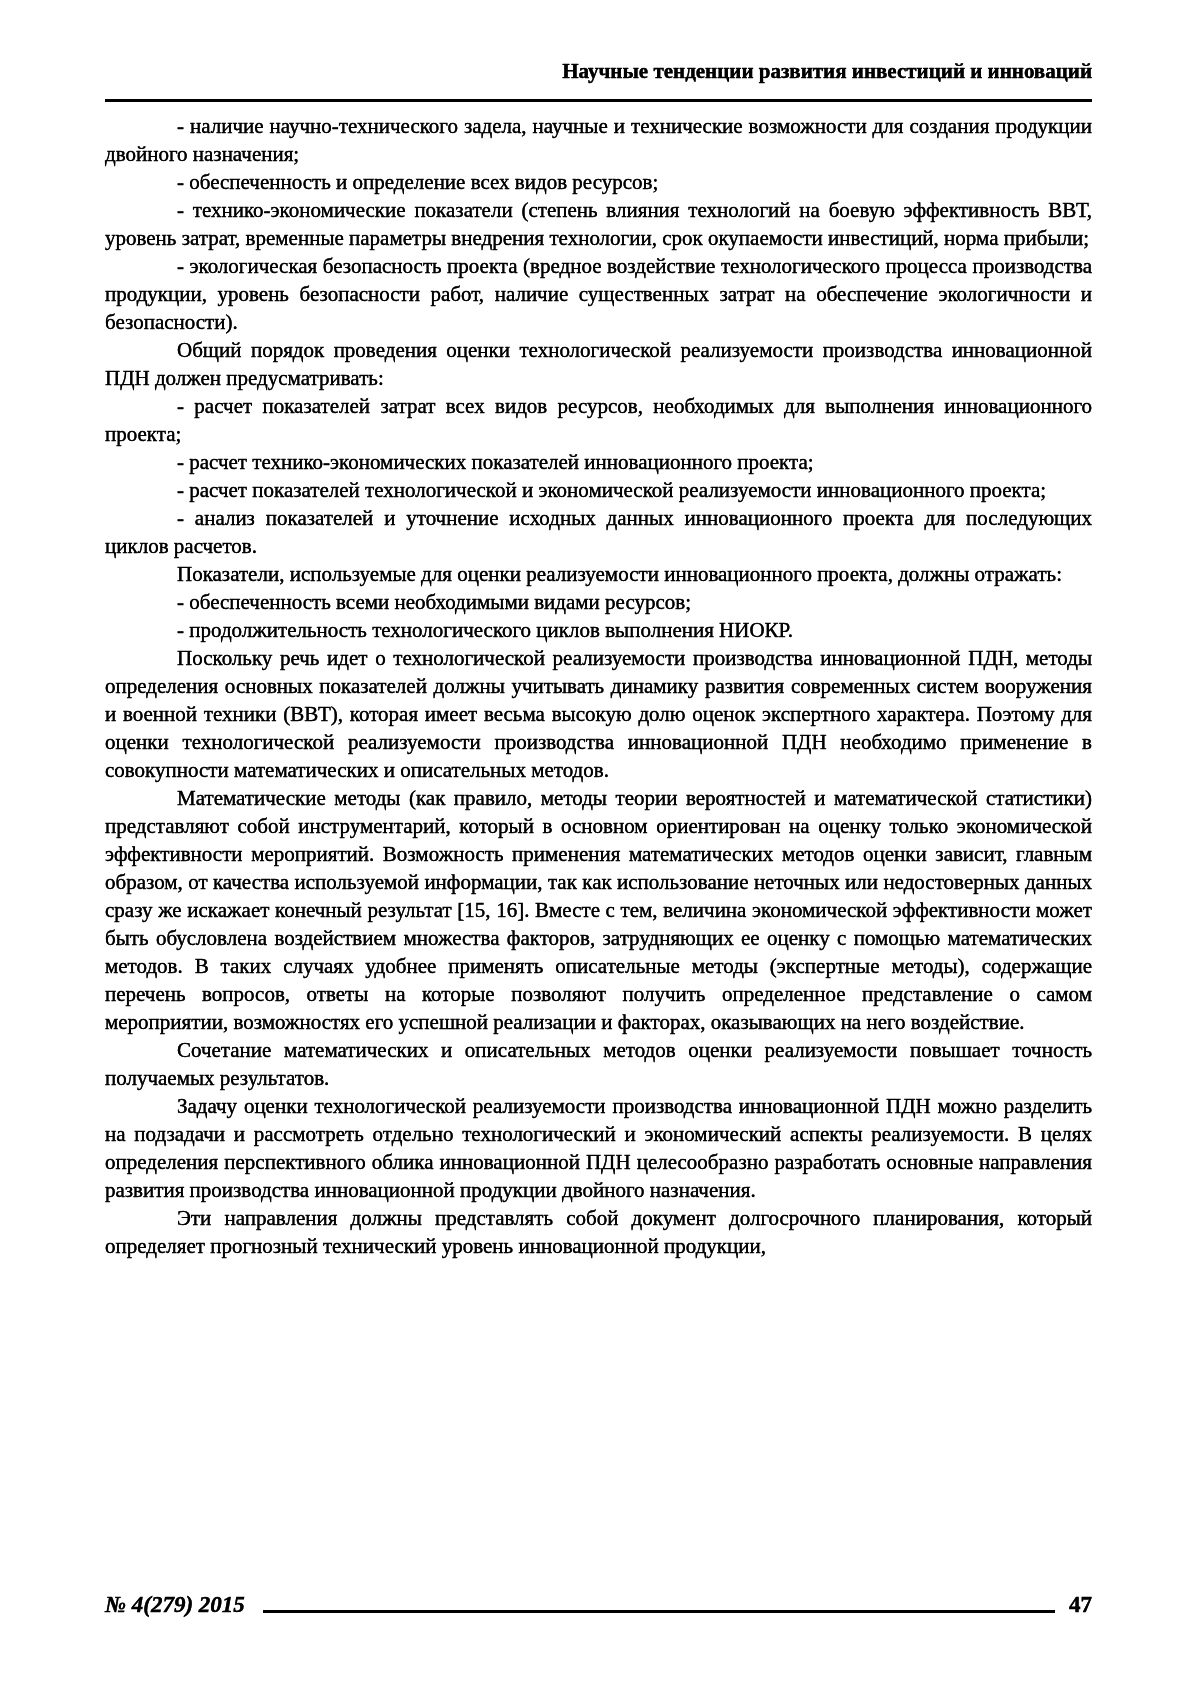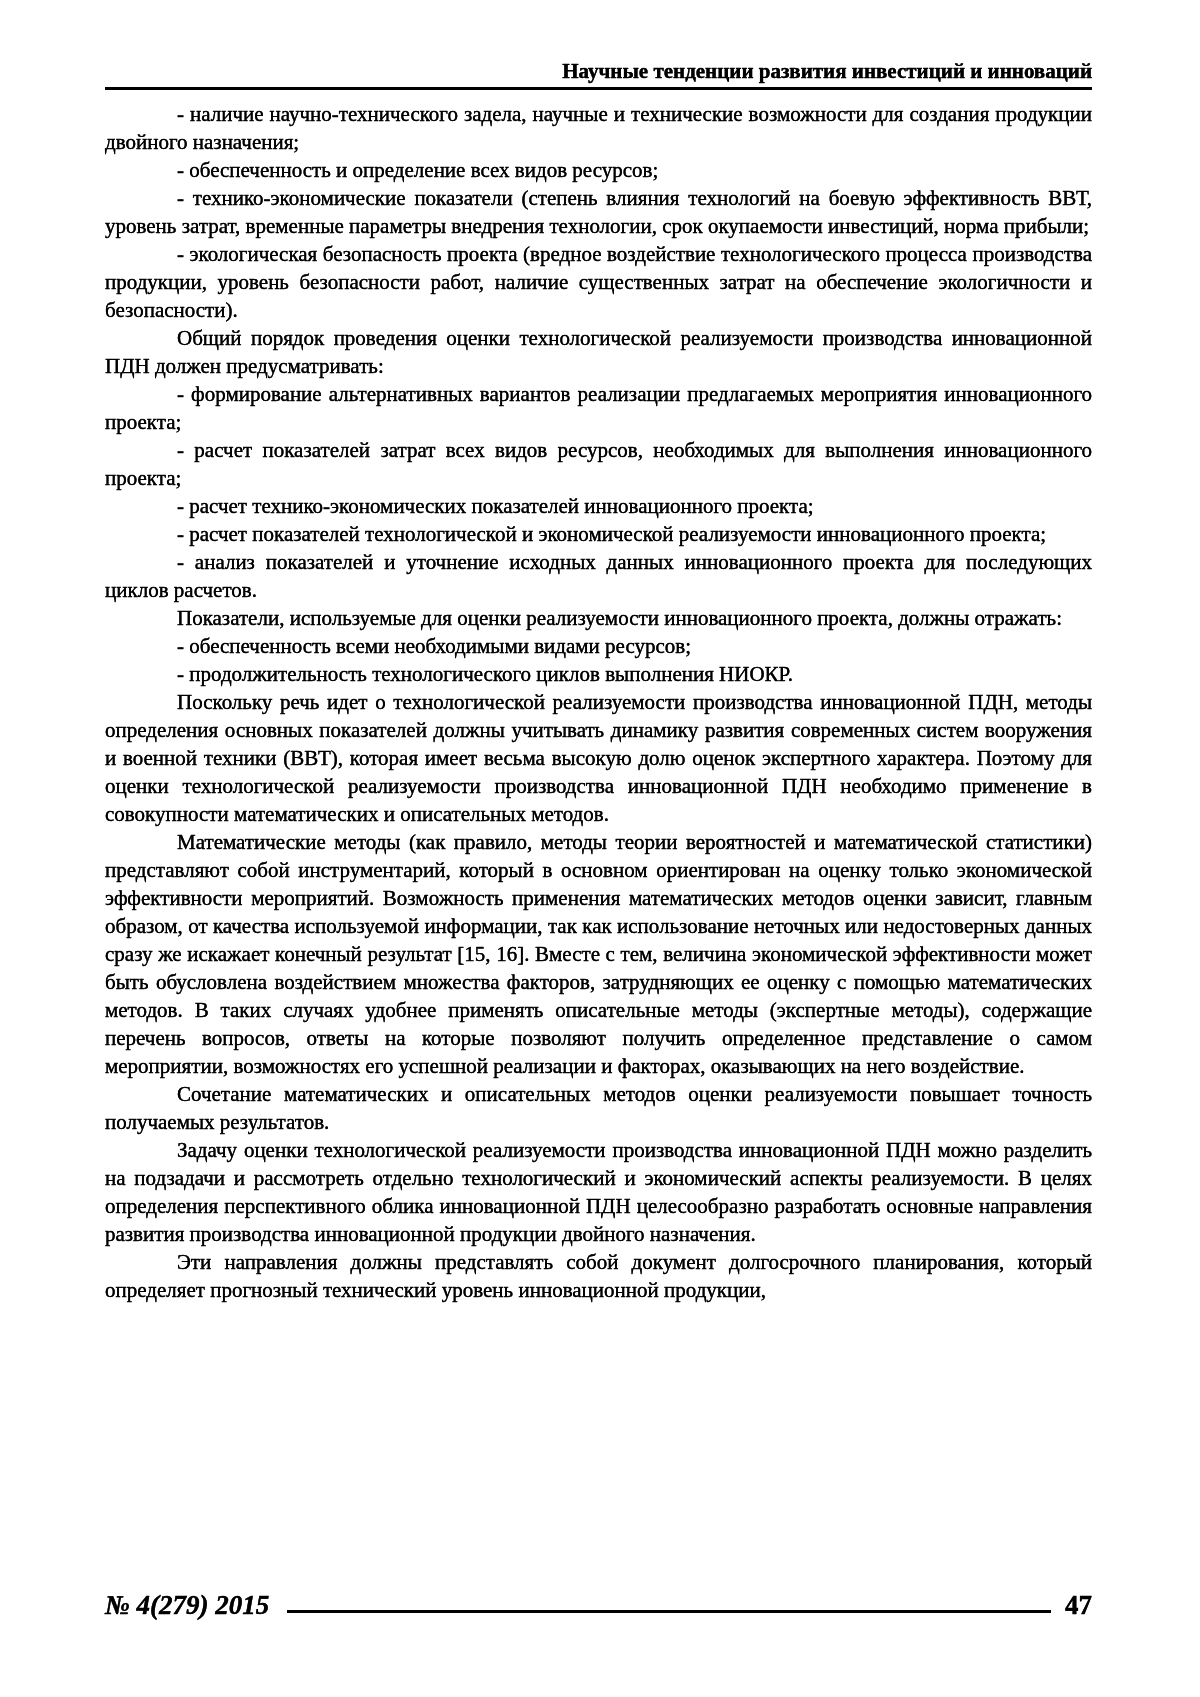--- a/index.html
+++ b/index.html
@@ -24,50 +24,50 @@
   
   .doc-header {
     position: absolute;
     left: 105px;
     width: 987px;
     top: 58px;
     text-align: right;
     font-size: 21px;
     font-weight: bold;
     line-height: 26px;
-    padding-bottom: 3px;
+    padding-bottom: 15px;
     border-bottom: 3px solid #000;
   }
   .doc-header .head-title {
     text-decoration: none;
   }
   
   .doc-body {
     position: absolute;
     left: 105px;
     width: 987px;
-    top: 100px;
+    top: 112px;
     font-size: 21px;
     line-height: 28px;
     text-align: justify;
   }
   .doc-body p {
     margin: 0;
     padding: 0;
     text-indent: 72px;
   }
   
   .doc-footer {
     position: absolute;
     left: 105px;
     width: 987px;
     top: 1592px;
     display: flex;
     align-items: flex-end;
-    font-size: 27px;
+    font-size: 23px;
     line-height: 26px;
   }
   .footer-issue {
     font-weight: bold;
     font-style: italic;
     white-space: nowrap;
   }
   .footer-rule {
     flex: 1 1 auto;
     height: 0;
@@ -87,21 +87,20 @@
   <div class="doc-header ink">
     <span class="head-title">Научные тенденции развития инвестиций и инноваций</span>
   </div>
 
   <div class="doc-body ink">
       <p>- наличие научно-технического задела, научные и технические возможности для создания продукции двойного назначения;</p>
       <p>- обеспеченность и определение всех видов ресурсов;</p>
       <p>- технико-экономические показатели (степень влияния технологий на боевую эффективность ВВТ, уровень затрат, временные параметры внедрения технологии, срок окупаемости инвестиций, норма прибыли;</p>
       <p>- экологическая безопасность проекта (вредное воздействие технологического процесса производства продукции, уровень безопасности работ, наличие существенных затрат на обеспечение экологичности и безопасности).</p>
       <p>Общий порядок проведения оценки технологической реализуемости производства инновационной ПДН должен предусматривать:</p>
-      <p>- формирование альтернативных вариантов реализации предлагаемых мероприятия инновационного проекта;</p>
       <p>- расчет показателей затрат всех видов ресурсов, необходимых для выполнения инновационного проекта;</p>
       <p>- расчет технико-экономических показателей инновационного проекта;</p>
       <p>- расчет показателей технологической и экономической реализуемости инновационного проекта;</p>
       <p>- анализ показателей и уточнение исходных данных инновационного проекта для последующих циклов расчетов.</p>
       <p>Показатели, используемые для оценки реализуемости инновационного проекта, должны отражать:</p>
       <p>- обеспеченность всеми необходимыми видами ресурсов;</p>
       <p>- продолжительность технологического циклов выполнения НИОКР.</p>
       <p>Поскольку речь идет о технологической реализуемости производства инновационной ПДН, методы определения основных показателей должны учитывать динамику развития современных систем вооружения и военной техники (ВВТ), которая имеет весьма высокую долю оценок экспертного характера. Поэтому для оценки технологической реализуемости производства инновационной ПДН необходимо применение в совокупности математических и описательных методов.</p>
       <p>Математические методы (как правило, методы теории вероятностей и математической статистики) представляют собой инструментарий, который в основном ориентирован на оценку только экономической эффективности мероприятий. Возможность применения математических методов оценки зависит, главным образом, от качества используемой информации, так как использование неточных или недостоверных данных сразу же искажает конечный результат [15, 16]. Вместе с тем, величина экономической эффективности может быть обусловлена воздействием множества факторов, затрудняющих ее оценку с помощью математических методов. В таких случаях удобнее применять описательные методы (экспертные методы), содержащие перечень вопросов, ответы на которые позволяют получить определенное представление о самом мероприятии, возможностях его успешной реализации и факторах, оказывающих на него воздействие.</p>
       <p>Сочетание математических и описательных методов оценки реализуемости повышает точность получаемых результатов.</p>

